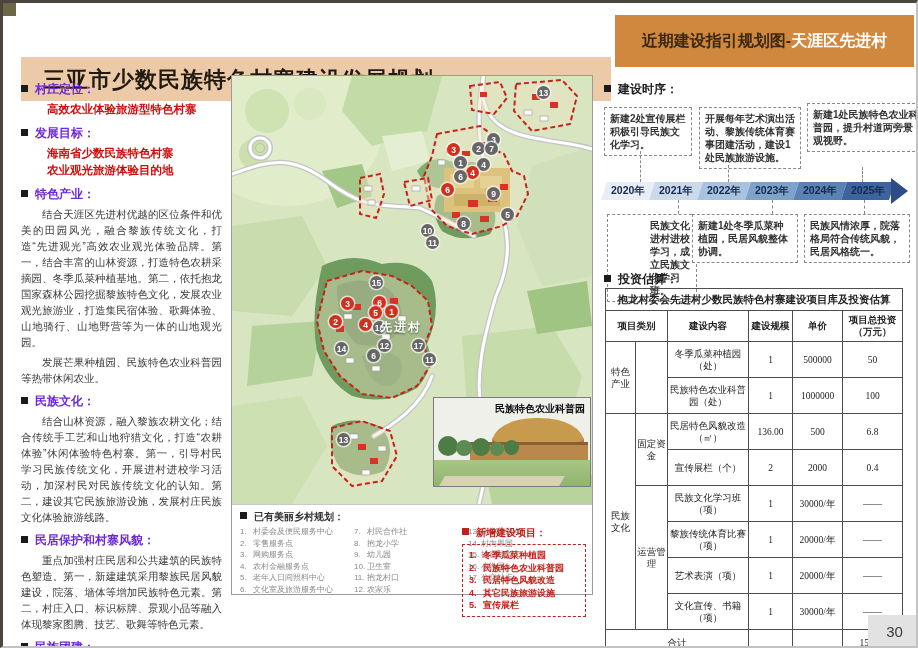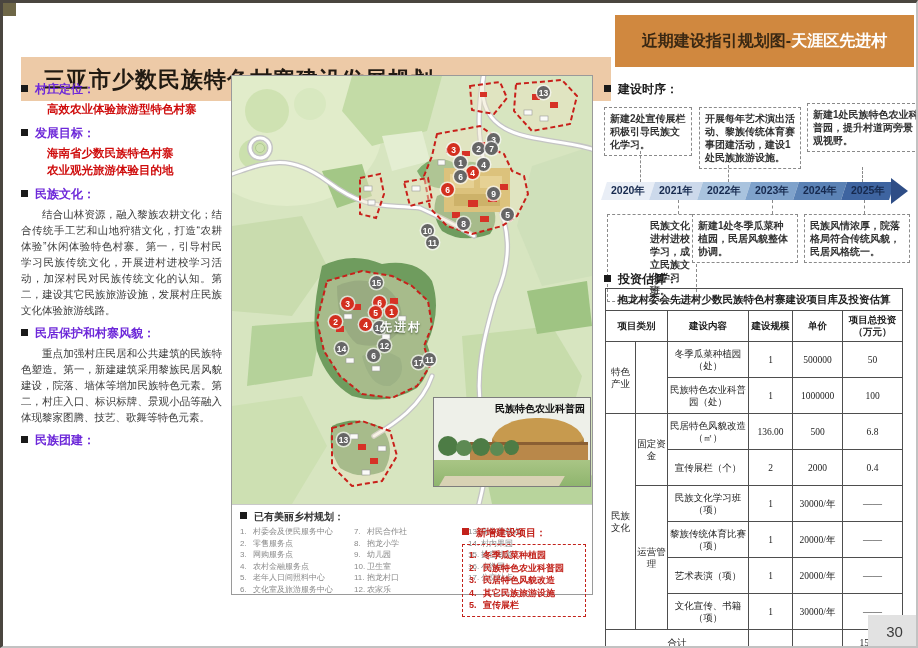--- a/index.html
+++ b/index.html
@@ -85,20 +85,25 @@
 
   <div class="left-col">
     <div class="sec">
       <div class="sec-h"><span class="sq"></span><span>村庄定位：</span></div>
       <div class="red-line">高效农业体验旅游型特色村寨</div>
     </div>
     <div class="sec">
       <div class="sec-h"><span class="sq"></span><span>发展目标：</span></div>
       <div class="red-line">海南省少数民族特色村寨</div>
       <div class="red-line">农业观光旅游体验目的地</div>
+    </div>
+    <div class="sec">
+      <div class="sec-h"><span class="sq"></span><span>特色产业：</span></div>
+      <p class="para">结合天涯区先进村优越的区位条件和优美的田园风光，融合黎族传统文化，打造“先进观光”高效农业观光体验品牌。第一，结合丰富的山林资源，打造特色农耕采摘园、冬季瓜菜种植基地。第二，依托抱龙国家森林公园挖掘黎族特色文化，发展农业观光旅游业，打造集民宿体验、歌舞体验、山地骑行、山地野营等为一体的山地观光园。</p>
+      <p class="para">发展芒果种植园、民族特色农业科普园等热带休闲农业。</p>
     </div>
     <div class="sec">
       <div class="sec-h"><span class="sq"></span><span>民族文化：</span></div>
       <p class="para">结合山林资源，融入黎族农耕文化；结合传统手工艺和山地狩猎文化，打造“农耕体验”休闲体验特色村寨。第一，引导村民学习民族传统文化，开展进村进校学习活动，加深村民对民族传统文化的认知。第二，建设其它民族旅游设施，发展村庄民族文化体验旅游线路。</p>
     </div>
     <div class="sec">
       <div class="sec-h"><span class="sq"></span><span>民居保护和村寨风貌：</span></div>
       <p class="para">重点加强村庄民居和公共建筑的民族特色塑造。第一，新建建筑采用黎族民居风貌建设，院落、墙体等增加民族特色元素。第二，村庄入口、标识标牌、景观小品等融入体现黎家图腾、技艺、歌舞等特色元素。</p>
     </div>
     <div class="sec">
@@ -227,21 +232,21 @@
           <span class="mk red" style="left: 109px; top: 221px;">3</span>
           <span class="mk red" style="left: 141px; top: 220px;">6</span>
           <span class="mk red" style="left: 137px; top: 230px;">5</span>
           <span class="mk red" style="left: 153px; top: 229px;">1</span>
           <span class="mk red" style="left: 97px; top: 239px;">2</span>
           <span class="mk red" style="left: 127px; top: 242px;">4</span>
           <span class="mk gray" style="left: 141px; top: 245px;">16</span>
           <span class="mk gray" style="left: 103px; top: 266px;">14</span>
           <span class="mk gray" style="left: 146px; top: 263px;">12</span>
           <span class="mk gray" style="left: 135px; top: 273px;">6</span>
-          <span class="mk gray" style="left: 180px; top: 280px;">17</span>
+          <span class="mk gray" style="left: 180px; top: 263px;">17</span>
           <span class="mk gray" style="left: 191px; top: 277px;">11</span>
           <span class="mk gray" style="left: 105px; top: 357px;">13</span>
         </div>
       
       <div class="inset">
         <div class="inset-dome"></div>
         <div class="inset-wall"></div>
         <span class="tree" style="left:4px;top:38px;width:20px;height:20px;"></span>
         <span class="tree" style="left:22px;top:42px;width:16px;height:16px;background:#5d8a53;"></span>
         <span class="tree" style="left:38px;top:40px;width:18px;height:18px;"></span>

